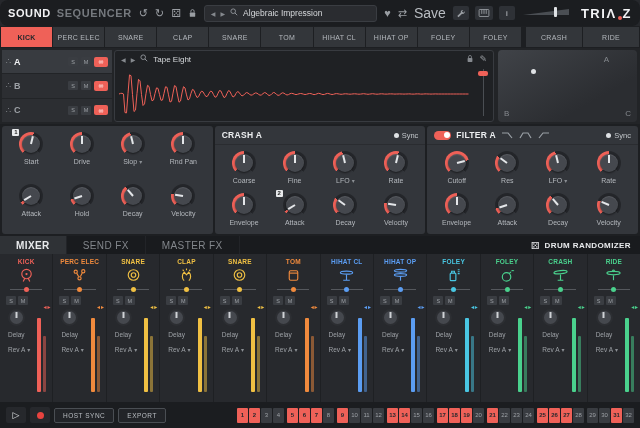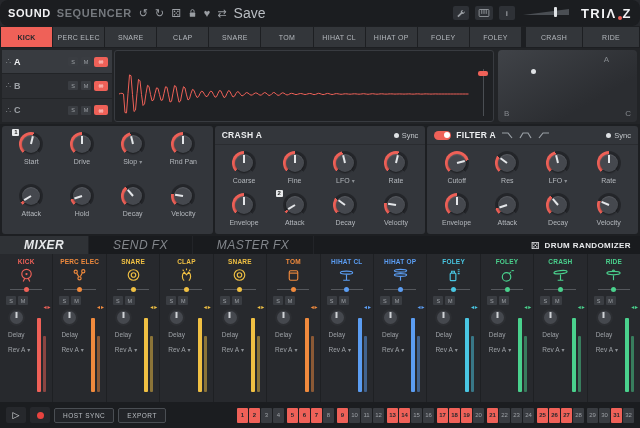--- a/index.html
+++ b/index.html
@@ -79,22 +79,22 @@
   .knob::before{content:"";position:absolute;inset:3px;border-radius:50%;background:#45484e;
     box-shadow:inset 0 1px 1px rgba(255,255,255,.1),0 1px 2px rgba(0,0,0,.5);}
   .knob::after{content:"";position:absolute;left:50%;top:50%;width:2px;height:8px;margin-left:-1px;
     background:#e4e6e9;transform-origin:50% 0;transform:rotate(calc(45deg + var(--v)*270deg));}
   .badge{position:absolute;top:-3px;left:-7px;background:#e8eaec;color:#222;font-size:6px;
     width:7px;height:7px;line-height:7px;text-align:center;border-radius:1px;font-weight:bold;}
   .klabel{font-size:7px;color:#b4b8bd;display:flex;align-items:center;gap:2px;white-space:nowrap;}
   
   .mixtabs{position:absolute;top:236px;left:0;right:0;height:18px;background:#191b1e;
            display:flex;align-items:stretch;}
-  .mtab{padding:0 24px;display:flex;align-items:center;font-size:12px;letter-spacing:.4px;
-        color:#83878c;border-right:1px solid #222428;cursor:pointer;font-style:italic;}
+  .mtab{padding:0 16px;display:flex;align-items:center;font-size:10px;letter-spacing:.4px;
+        color:#83878c;border-right:1px solid #222428;cursor:pointer;}
   .mtab.active{background:#2f3236;color:#e8eaec;font-weight:bold;}
   .rand{margin-left:auto;display:flex;align-items:center;gap:5px;padding-right:9px;}
   .rand .dice{font-size:10px;color:#e8eaec;}
   .rand .rlabel{font-size:8px;font-weight:bold;color:#e8eaec;letter-spacing:.4px;}
   
   .mixer{position:absolute;top:254px;left:0;right:0;height:148px;background:#27292d;display:flex;}
   .strip{flex:1;position:relative;border-right:1px solid #1e2023;}
   .strip:last-child{border-right:none;}
   .ch-name{margin-top:4px;text-align:center;font-size:6.5px;font-weight:bold;color:var(--c);
            letter-spacing:.2px;white-space:nowrap;overflow:hidden;}
@@ -138,20 +138,31 @@
     <span class="brand brand2">SEQUENCER</span>
     <span class="tb-icon">↺</span>
     <span class="tb-icon">↻</span>
     <span class="tb-icon">⚄</span>
     <span class="tb-icon">
       <svg width="9" height="10" viewBox="0 0 10 10">
           <rect x="2" y="4.5" width="6" height="4.8" rx="0.8" fill="#9a9ea3"></rect>
           <path d="M3.2 4.5V3a1.8 1.8 0 0 1 3.6 0v1.5" fill="none" stroke="#9a9ea3"></path>
         </svg>
     </span>
+    <div class="preset">
+      <span class="arrow">◀</span>
+      <span class="arrow">▶</span>
+      <span>
+        <svg width="8" height="8" viewBox="0 0 8 8">
+            <circle cx="3.2" cy="3.2" r="2.3" fill="none" stroke="#8a8e93"></circle>
+            <path d="M5 5l2.2 2.2" stroke="#8a8e93"></path>
+          </svg>
+      </span>
+      <span>Algebraic Impression</span>
+    </div>
     <span class="tb-icon">♥</span>
     <span class="tb-icon">⇄</span>
     <span class="tb-save">Save</span>
     <div class="right-cluster">
       <div class="tb-btn">
         <svg width="9" height="9" viewBox="0 0 10 10">
             <path d="M7.6 1a2.3 2.3 0 0 0-2.2 3L1.4 7.9 2.8 9.3 6.8 5.3A2.3 2.3 0 0 0 9.7 2.5L8.1 4.1 6.6 2.6 8.2 1z" fill="#9a9ea3"></path>
           </svg>
       </div>
       <div class="tb-btn">
@@ -216,20 +227,39 @@
         <div class="srow">
           <span class="dots">∴</span>
           <span class="letter">C</span>
           <span class="sp"></span>
           <span class="smini">S</span>
           <span class="smini">M</span>
           <span class="linkbtn">∞</span>
         </div>
       </div>
     <div class="waveband">
+      <div class="wave-toolbar">
+        <span class="arrow">◀</span>
+        <span class="arrow">▶</span>
+        <span>
+          <svg width="8" height="8" viewBox="0 0 8 8">
+              <circle cx="3.2" cy="3.2" r="2.3" fill="none" stroke="#8a8e93"></circle>
+              <path d="M5 5l2.2 2.2" stroke="#8a8e93"></path>
+            </svg>
+        </span>
+        <span>Tape Eight</span>
+        <span class="sp"></span>
+        <span>
+          <svg width="8" height="9" viewBox="0 0 10 10">
+              <rect x="2" y="4.5" width="6" height="4.8" rx="0.8" fill="#85898e"></rect>
+              <path d="M3.2 4.5V3a1.8 1.8 0 0 1 3.6 0v1.5" fill="none" stroke="#85898e"></path>
+            </svg>
+        </span>
+        <span class="tb-icon" style="font-size:9px;">✎</span>
+      </div>
       <svg class="wave-svg" width="350" height="52" viewBox="0 0 350 52">
         <polyline id="wf-poly" fill="none" stroke="#ef6158" stroke-width="1" points="0.0,26.0 1.5,25.4 3.0,25.3 4.5,26.0 6.0,44.6 7.5,44.9 9.0,25.6 10.5,6.9 12.0,7.7 13.5,26.5 15.0,43.5 16.5,42.1 18.0,25.4 19.5,11.3 21.0,12.9 22.5,26.6 24.0,37.5 25.5,35.9 27.0,25.5 28.5,17.3 30.0,18.5 31.5,26.5 33.0,32.8 34.5,32.0 36.0,25.5 37.5,19.9 39.0,20.4 40.5,26.5 42.0,32.3 43.5,32.0 45.0,25.4 46.5,18.8 48.0,19.3 49.5,26.8 51.0,34.0 52.5,33.3 54.0,25.1 55.5,17.6 57.0,18.6 58.5,27.0 60.0,34.2 61.5,33.0 63.0,25.0 64.5,18.7 66.0,20.0 67.5,26.9 69.0,32.0 70.5,30.8 72.0,25.3 73.5,21.4 75.0,22.4 76.5,26.6 78.0,29.5 79.5,28.7 81.0,25.5 82.5,23.2 84.0,23.8 85.5,26.4 87.0,28.6 88.5,28.2 90.0,25.5 91.5,23.2 93.0,23.6 94.5,26.6 96.0,29.2 97.5,28.7 99.0,25.3 100.5,22.5 102.0,23.1 103.5,26.7 105.0,29.6 106.5,28.8 108.0,25.3 109.5,22.6 111.0,23.4 112.5,26.7 114.0,29.0 115.5,28.2 117.0,25.4 118.5,23.6 120.0,24.3 121.5,26.5 123.0,27.9 124.5,27.3 126.0,25.6 127.5,24.6 129.0,25.0 130.5,26.3 132.0,27.2 133.5,26.8 135.0,25.7 136.5,24.9 138.0,25.2 139.5,26.3 141.0,27.2 142.5,26.9 144.0,25.6 145.5,24.6 147.0,25.0 148.5,26.4 150.0,27.5 151.5,27.1 153.0,25.6 154.5,24.5 156.0,24.9 157.5,26.4 159.0,27.4 160.5,27.0 162.0,25.6 163.5,24.8 165.0,25.2 166.5,26.3 168.0,27.0 169.5,26.6 171.0,25.7 172.5,25.3 174.0,25.6 175.5,26.2 177.0,26.6 178.5,26.3 180.0,25.8 181.5,25.5 183.0,25.7 184.5,26.2 186.0,26.5 187.5,26.3 189.0,25.8 190.5,25.5 192.0,25.6 193.5,26.2 195.0,26.6 196.5,26.4 198.0,25.8 199.5,25.3 201.0,25.6 202.5,26.2 204.0,26.6 205.5,26.4 207.0,25.8 208.5,25.4 210.0,25.7 211.5,26.2 213.0,26.5 214.5,26.3 216.0,25.8 217.5,25.6 219.0,25.8 220.5,26.1 222.0,26.3 223.5,26.2 225.0,25.9 226.5,25.8 228.0,25.9 229.5,26.1 231.0,26.2 232.5,26.1 234.0,25.9 235.5,25.8 237.0,25.9 238.5,26.1 240.0,26.2 241.5,26.1 243.0,25.9 244.5,25.7 246.0,25.9 247.5,26.1 249.0,26.3 250.5,26.1 252.0,25.9 253.5,25.7 255.0,25.9 256.5,26.1 258.0,26.2 259.5,26.1 261.0,25.9 262.5,25.8 264.0,25.9 265.5,26.1 267.0,26.1 268.5,26.1 270.0,25.9 271.5,25.9 273.0,25.9 274.5,26.0 276.0,26.1 277.5,26.0 279.0,26.0 280.5,25.9 282.0,26.0 283.5,26.0 285.0,26.1 286.5,26.0 288.0,26.0 289.5,25.9 291.0,25.9 292.5,26.1 294.0,26.1 295.5,26.1 297.0,25.9 298.5,25.9 300.0,25.9 301.5,26.1 303.0,26.1 304.5,26.0 306.0,25.9 307.5,25.9 309.0,26.0 310.5,26.0 312.0,26.1 313.5,26.0 315.0,26.0 316.5,25.9 318.0,26.0 319.5,26.0 321.0,26.0 322.5,26.0 324.0,26.0 325.5,26.0 327.0,26.0 328.5,26.0 330.0,26.0 331.5,26.0 333.0,26.0 334.5,26.0 336.0,26.0 337.5,26.0 339.0,26.0 340.5,26.0 342.0,26.0 343.5,26.0 345.0,26.0 346.5,26.0 348.0,26.0 349.5,26.0"></polyline>
       </svg>
       <div class="vslider">
         <div class="vhandle"></div>
       </div>
     </div>
     <div class="xypad">
       <span class="xy-label" style="right:28px;top:5px;">A</span>
       <span class="xy-label" style="left:6px;bottom:4px;">B</span>

